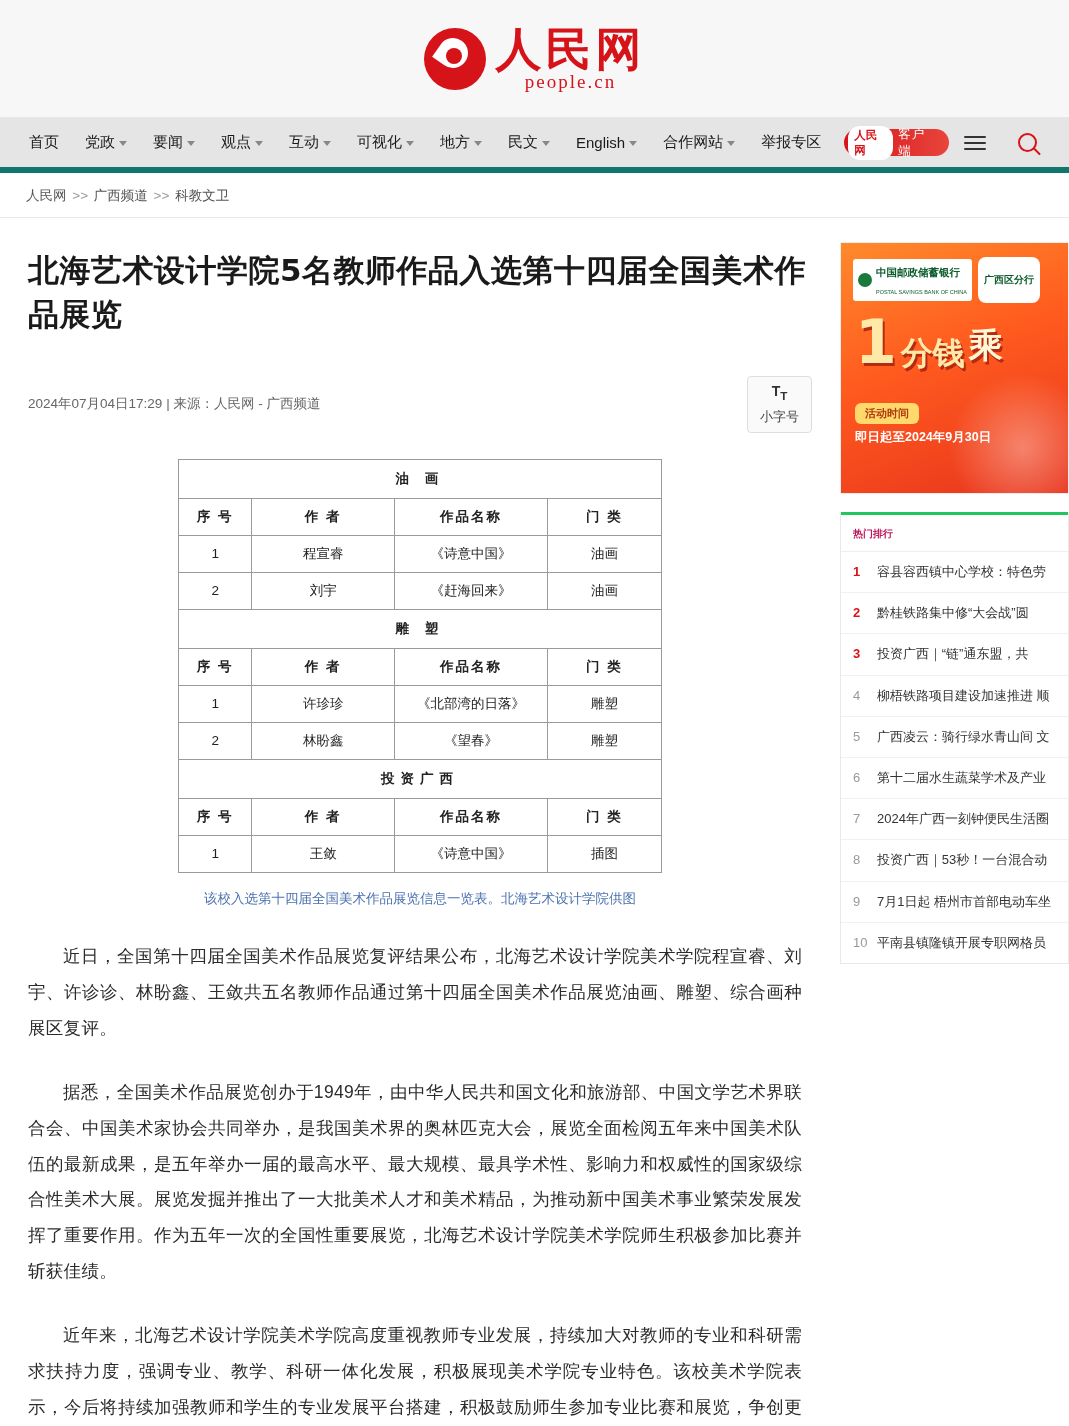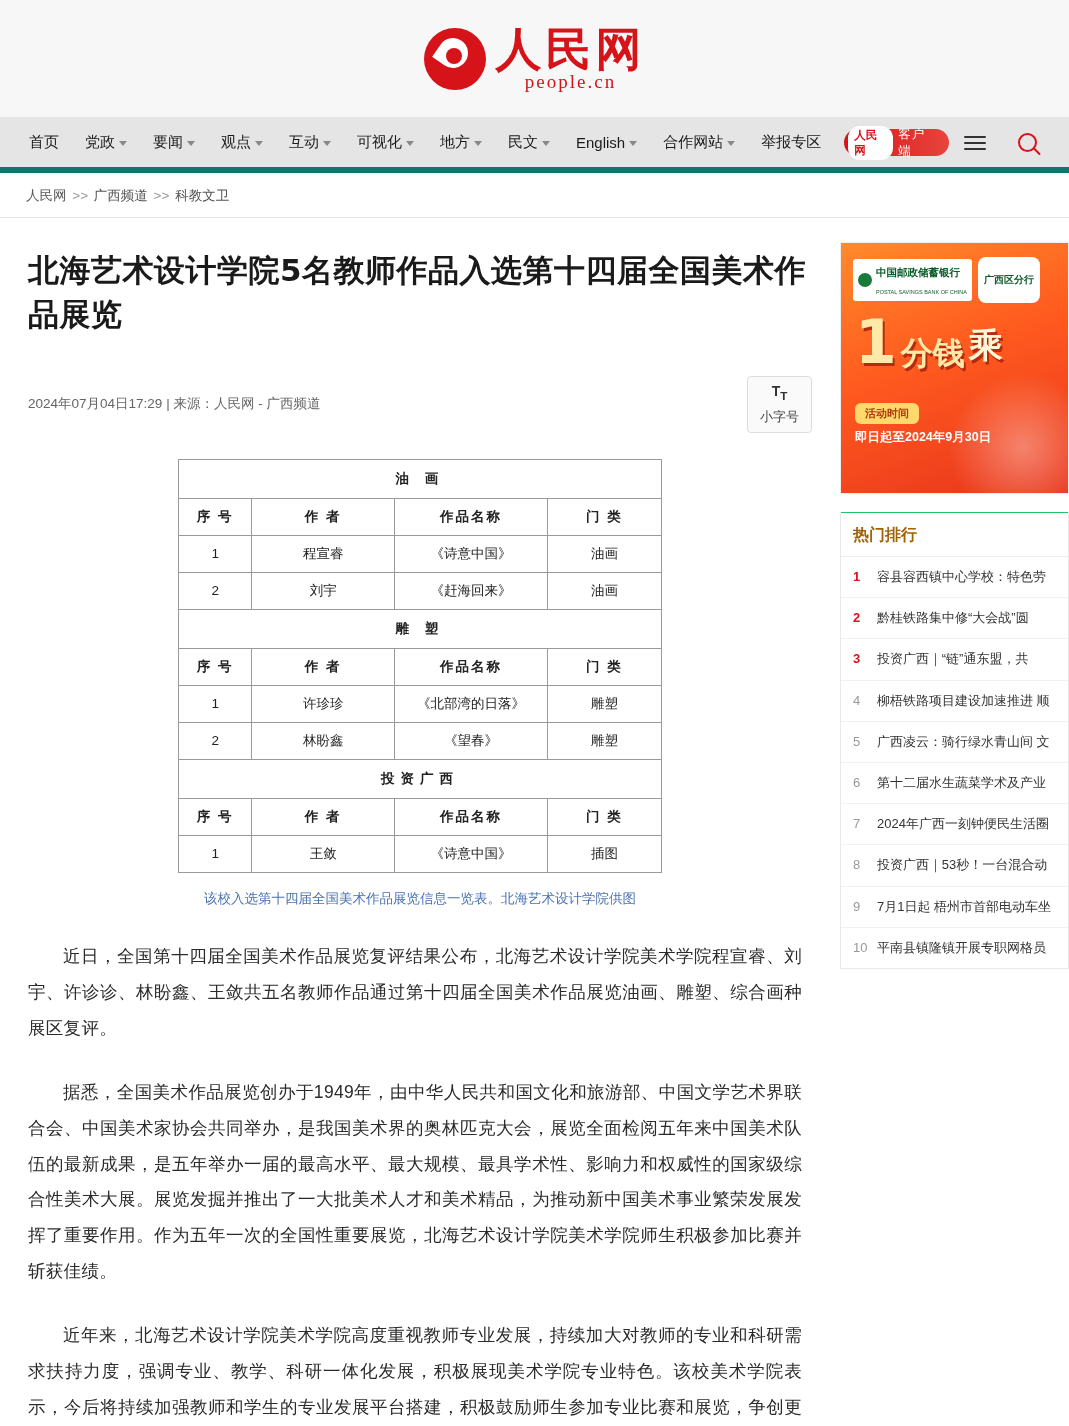--- a/index.html
+++ b/index.html
@@ -287,25 +287,25 @@
     background: radial-gradient(circle, rgba(255,255,255,0.35), rgba(255,255,255,0) 70%);
   }
 
   .rank-box {
     margin-top: 18px;
     border: 1px solid #e9e9e9;
     border-top: none;
     background: #fff;
   }
   .rank-head {
-    border-top: 1px solid #22c55e;
+    border-top: 3px solid #22c55e;
     padding: 12px 12px 10px 12px;
-    font-size: 16px;
+    font-size: 10px;
     font-weight: bold;
-    color: #a16207;
+    color: #be185d;
     border-bottom: 1px solid #eee;
   }
   .rank-item {
     display: flex;
     align-items: flex-start;
     gap: 10px;
     padding: 11px 10px 11px 12px;
     font-size: 13px;
     color: #333;
     border-bottom: 1px solid #f1f1f1;

